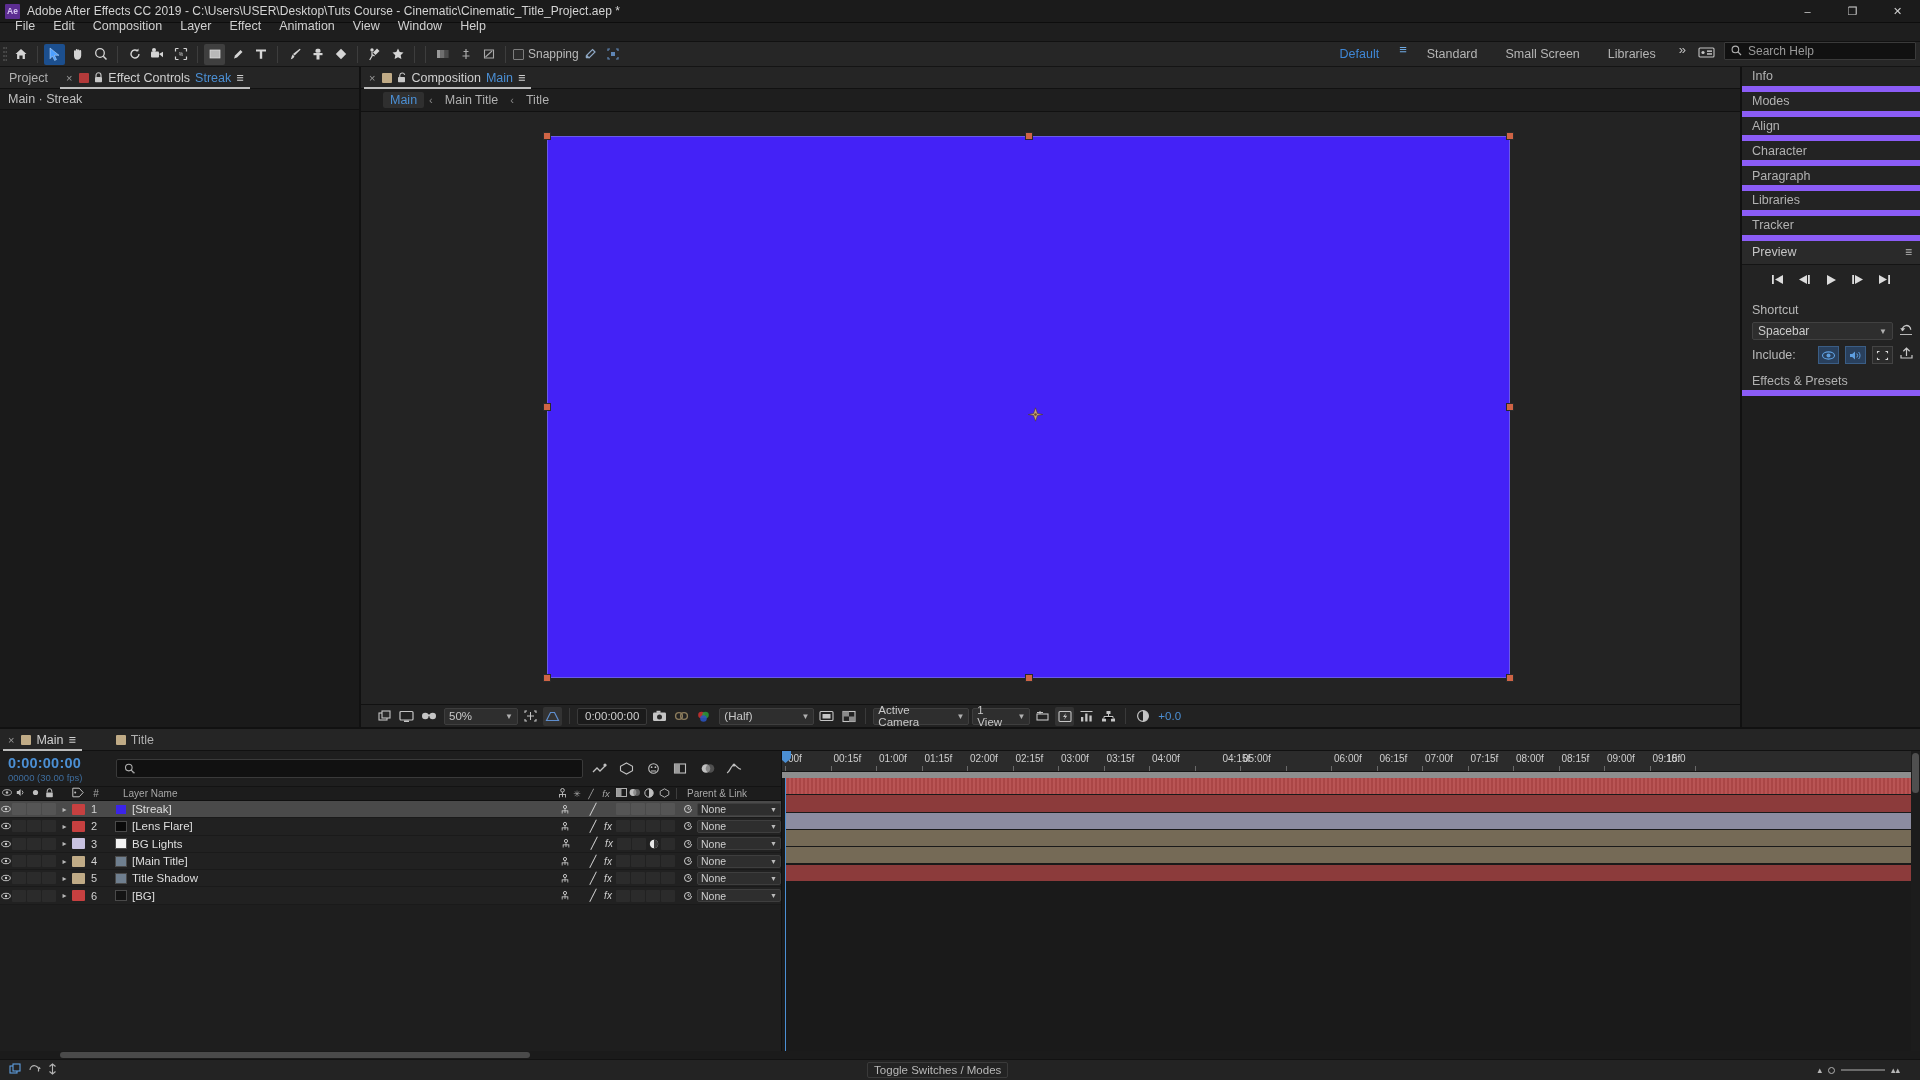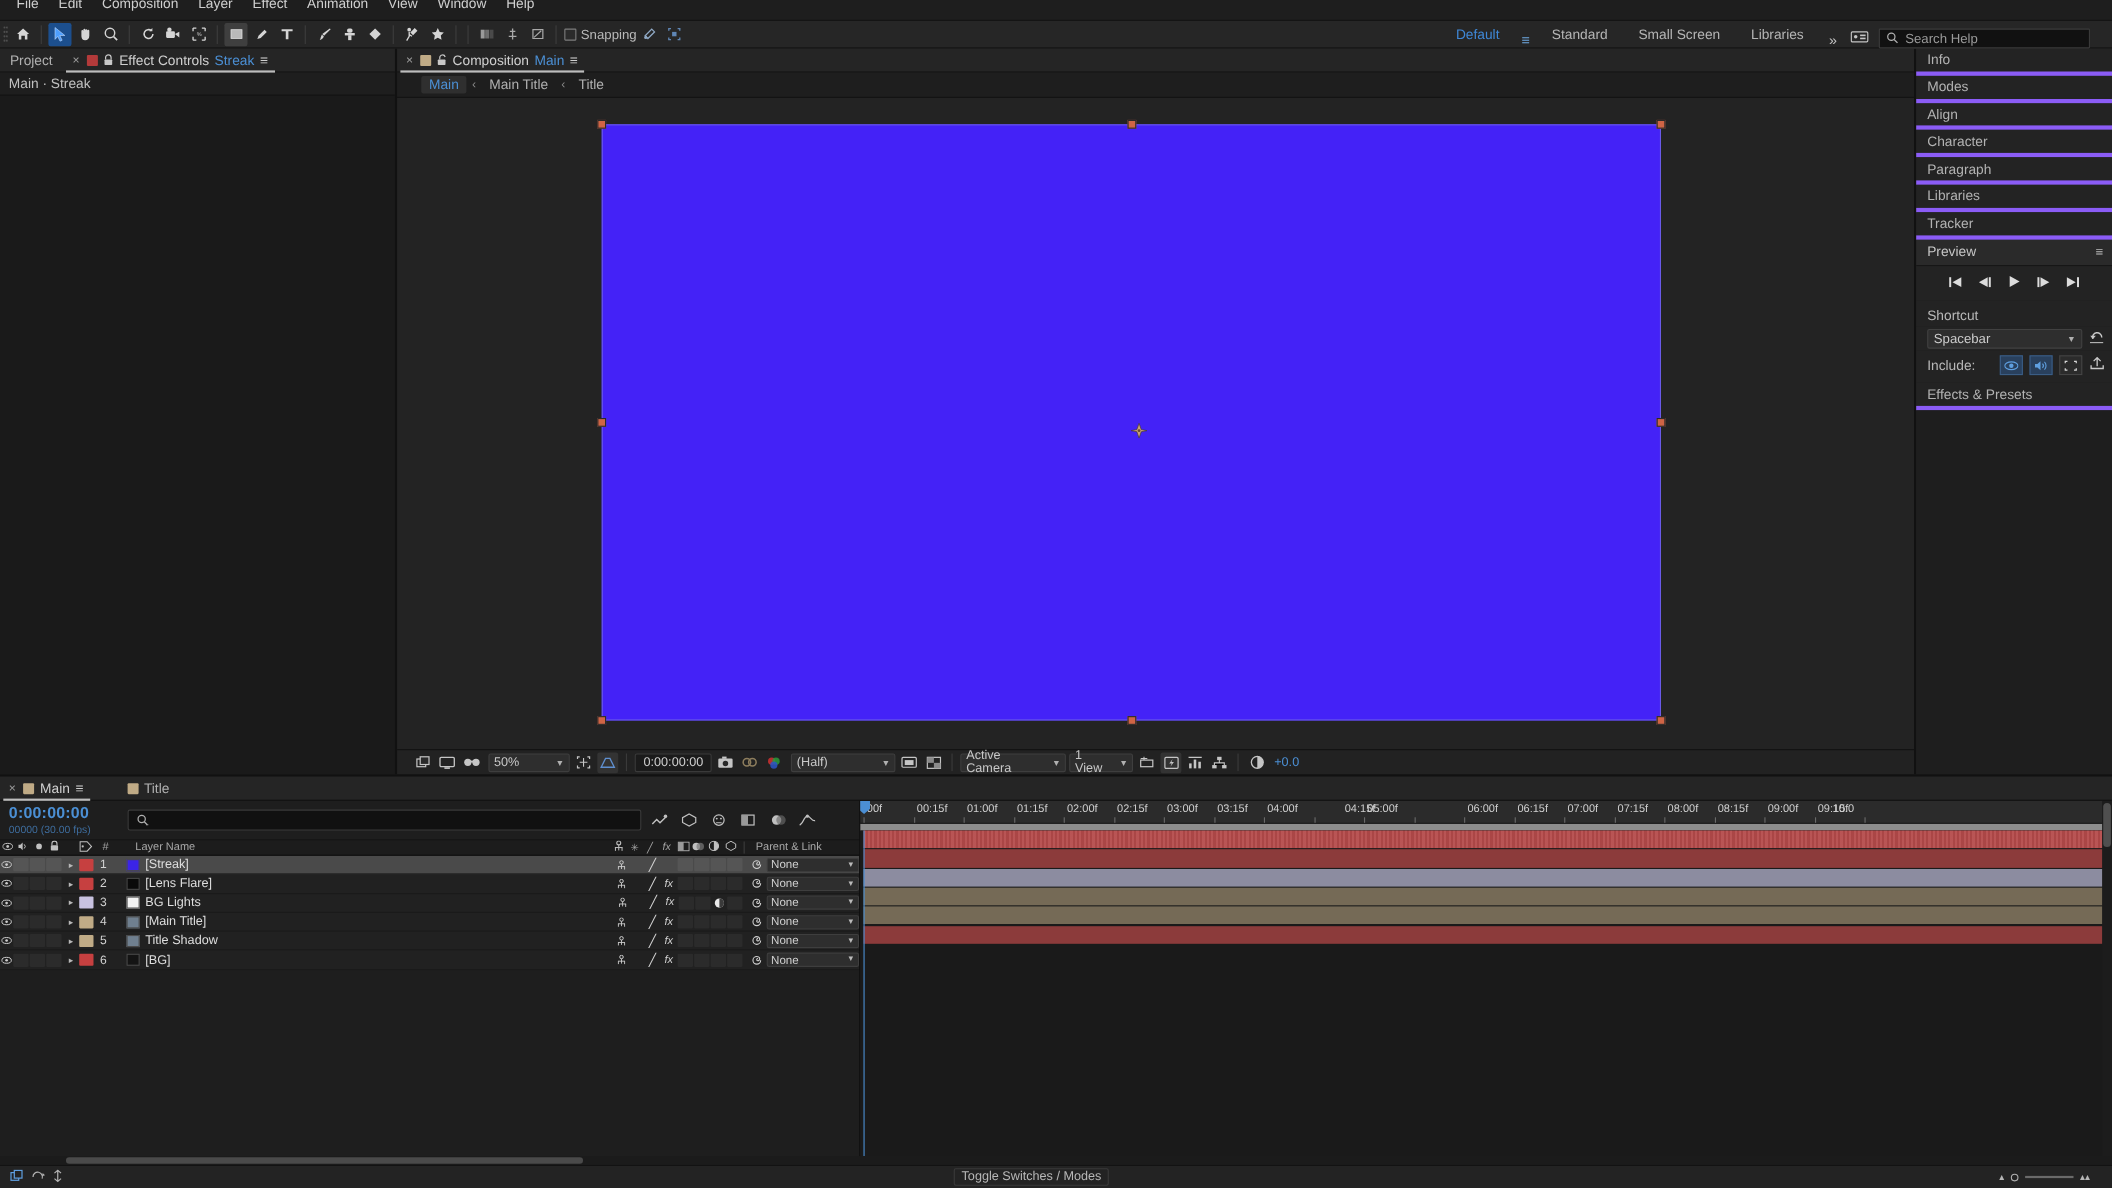--- a/index.html
+++ b/index.html
@@ -36,21 +36,21 @@
   .toolbar { height:25px; background:#262626; display:flex; align-items:center; flex:none; border-bottom:1px solid #141414; position:relative; }
   .tb-grip { width:9px; height:25px; display:flex; align-items:center; justify-content:center; }
   .tb-grip svg { opacity:.5 }
   .tool { width:21px; height:21px; display:flex; align-items:center; justify-content:center; margin:0 1px; border-radius:2px; }
   .tool.active { background:#3f3f3f; }
   .tool.sel { background:#1c4f8e; }
   .tb-sep { width:1px; height:17px; background:#3d3d3d; margin:0 5px; }
   .snap-box { display:flex; align-items:center; gap:4px; margin-left:2px; }
   .chk { width:11px; height:11px; border:1px solid #7d7d7d; background:#2b2b2b; border-radius:1px; }
   .snap-label { font-size:12px; color:#b9b9b9; }
-  .ws-area { margin-left:auto; display:flex; align-items:flex-end; gap:0; padding-right:20px; }
+  .ws-area { margin-left:auto; display:flex; align-items:flex-start; gap:0; padding-right:4px; }
   .ws-tab { padding:0 14px; height:25px; line-height:25px; font-size:12.5px; color:#b5b5b5; }
   .ws-tab.active { color:#3f87d6; }
   .ws-menu { padding:0 6px; color:#6ea8e0; font-size:13px; }
   .dbl-chev { padding:0 9px; color:#c0c0c0; font-size:13px; }
   .search-help {
     display:flex; align-items:center; gap:6px; background:#111; border:1px solid #3a3a3a;
     height:18px; width:192px; padding:0 6px; border-radius:1px; margin-left:6px;
   }
   .search-help span { font-size:12px; color:#9a9a9a; }
 
@@ -90,21 +90,21 @@
     display:flex; align-items:center; justify-content:space-between; height:17px;
     background:#2e2e2e; border:1px solid #3e3e3e; border-radius:2px; padding:0 4px; font-size:11.5px; color:#c8c8c8;
   }
   .cb-time { background:#1b1b1b; border:1px solid #3a3a3a; height:17px; display:flex; align-items:center; padding:0 7px; font-size:11.5px; color:#cfcfcf; border-radius:2px; }
   .cb-sep { width:1px; height:16px; background:#3a3a3a; margin:0 4px; }
   .chev { font-size:8px; color:#b0b0b0; margin-left:6px; }
   .plusval { color:#4b8fd4; font-size:11.5px; padding:0 3px; }
 
   
   .right-panel { width:178px; background:#1e1e1e; display:flex; flex-direction:column; }
-  .rp-item { height:24.8px; display:flex; align-items:center; padding-left:10px; font-size:12.5px; color:#b2b2b2; border-bottom:4px solid #8b5cf6; background:#232323; }
+  .rp-item { height:24.8px; display:flex; align-items:center; padding-left:10px; font-size:12.5px; color:#b2b2b2; border-bottom:6px solid #8b5cf6; background:#232323; }
   .rp-head { height:24.8px; display:flex; align-items:center; padding:0 8px 0 10px; font-size:12.5px; color:#c5c5c5; background:#2a2a2a; border-bottom:1px solid #141414; }
   .rp-head .ham { margin-left:auto; font-size:12px; color:#bbb; }
   .prev-ctrls { height:31px; display:flex; align-items:center; justify-content:center; gap:14px; background:#232323; }
   .pc { color:#d8d8d8; font-size:11px; }
   .rp-lbl { padding:7px 0 3px 10px; font-size:12.5px; color:#b8b8b8; background:#232323; }
   .rp-row { display:flex; align-items:center; gap:6px; padding:0 6px 0 10px; background:#232323; height:22px; }
   .rp-select {
     flex:1; height:18px; background:#2e2e2e; border:1px solid #414141; border-radius:2px;
     display:flex; align-items:center; justify-content:space-between; padding:0 5px; font-size:12px; color:#ccc;
   }
@@ -167,20 +167,29 @@
   .vscroll { position:absolute; right:0; top:0; width:9px; bottom:0; background:#1c1c1c; }
   .vthumb { position:absolute; right:1px; top:2px; width:7px; height:40px; background:#4f4f4f; border-radius:4px; }
   .hscroll-main { height:8px; background:#1b1b1b; position:relative; }
   .hthumb { position:absolute; left:60px; width:470px; top:1px; height:6px; background:#4a4a4a; border-radius:3px; }
 </style>
 </head>
 <body>
 
 <div class="app">
 
+  <div class="titlebar">
+    <div class="ae-logo">Ae</div>
+    <div class="title-text">Adobe After Effects CC 2019 - C:\Users\USER\Desktop\Tuts Course - Cinematic\Cinematic_Title_Project.aep *</div>
+    <div class="win-btns">
+      <div class="win-btn">–</div>
+      <div class="win-btn">❐</div>
+      <div class="win-btn close">✕</div>
+    </div>
+  </div>
 
   <div class="menubar" id="menubar">
       <div class="menu-item">File</div>
       <div class="menu-item">Edit</div>
       <div class="menu-item">Composition</div>
       <div class="menu-item">Layer</div>
       <div class="menu-item">Effect</div>
       <div class="menu-item">Animation</div>
       <div class="menu-item">View</div>
       <div class="menu-item">Window</div>

